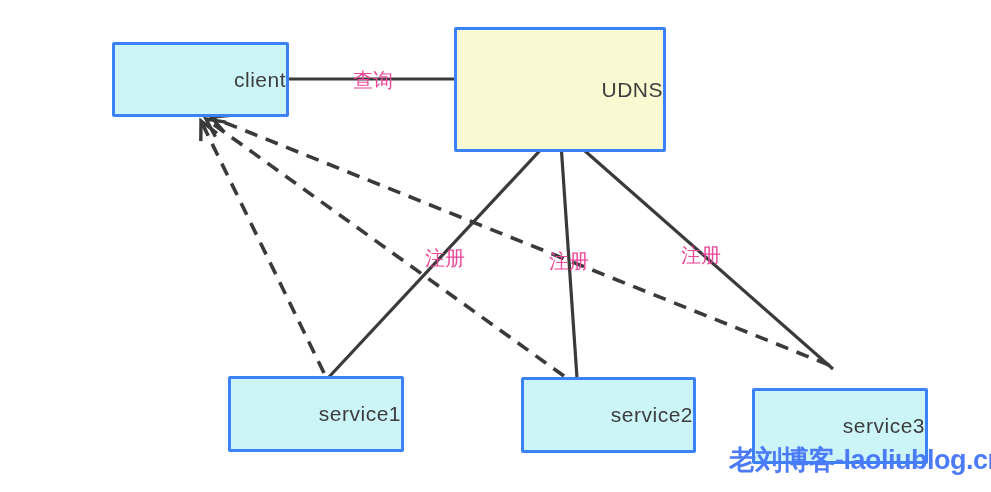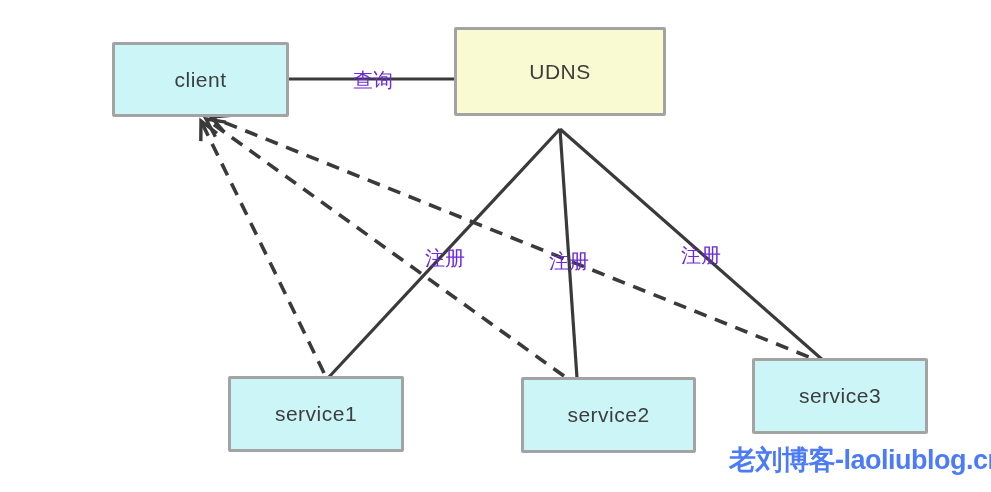--- a/index.html
+++ b/index.html
@@ -19,37 +19,37 @@
     position: absolute;
     left: 0;
     top: 0;
     width: 991px;
     height: 492px;
     z-index: 1;
   }
   .node {
     position: absolute;
     box-sizing: border-box;
-    border: 3px solid #a3a3a3;
+    border: 3px solid #3b82f6;
     border-radius: 2px;
     display: flex;
     align-items: center;
-    justify-content: center;
+    justify-content: flex-end;
     z-index: 2;
     color: #3d3d3d;
     font-size: 21px;
     letter-spacing: 0.5px;
   }
   .node.cyan  { background: #ccf5f7; }
   .node.yellow{ background: #fafad2; }
   .edge-label {
     position: absolute;
     transform: translate(-50%, -50%);
     z-index: 3;
-    color: #6d28d9;
+    color: #ec4899;
     font-size: 20px;
     white-space: nowrap;
     line-height: 1;
   }
   .watermark {
     position: absolute;
     left: 729px;
     top: 442px;
     z-index: 4;
     font-size: 27px;
@@ -89,33 +89,33 @@
 
     <line class="edge-dashed" marker-end="url(#arrowV)" x1="324" y1="373" x2="201" y2="121"></line>
     <line class="edge-dashed" marker-end="url(#arrowV)" x1="564" y1="376" x2="206" y2="119"></line>
     <line class="edge-dashed" marker-end="url(#arrowV)" x1="829" y1="365" x2="211" y2="117"></line>
   </svg>
 
   <div class="node cyan" style="left:112px; top:42px; width:177px; height:75px;">
     <span>client</span>
   </div>
 
-  <div class="node yellow" style="left:454px; top:27px; width:212px; height:89px;">
+  <div class="node yellow" style="left:454px; top:27px; width:212px; height:125px;">
     <span>UDNS</span>
   </div>
 
   <div class="node cyan" style="left:228px; top:376px; width:176px; height:76px;">
     <span>service1</span>
   </div>
 
   <div class="node cyan" style="left:491px; top:377px; width:175px; height:76px;margin-left:30px;">
     <span>service2</span>
   </div>
 
-  <div class="node cyan" style="left:752px; top:358px; width:176px; height:76px;">
+  <div class="node cyan" style="left:752px; top:388px; width:176px; height:76px;">
     <span>service3</span>
   </div>
 
   <div class="edge-label" style="left:373px; top:80px;">查询</div>
 
   <div class="edge-label" style="left:445px; top:258px;">注册</div>
 
   <div class="edge-label" style="left:569px; top:261px;">注册</div>
 
   <div class="edge-label" style="left:701px; top:255px;">注册</div>

